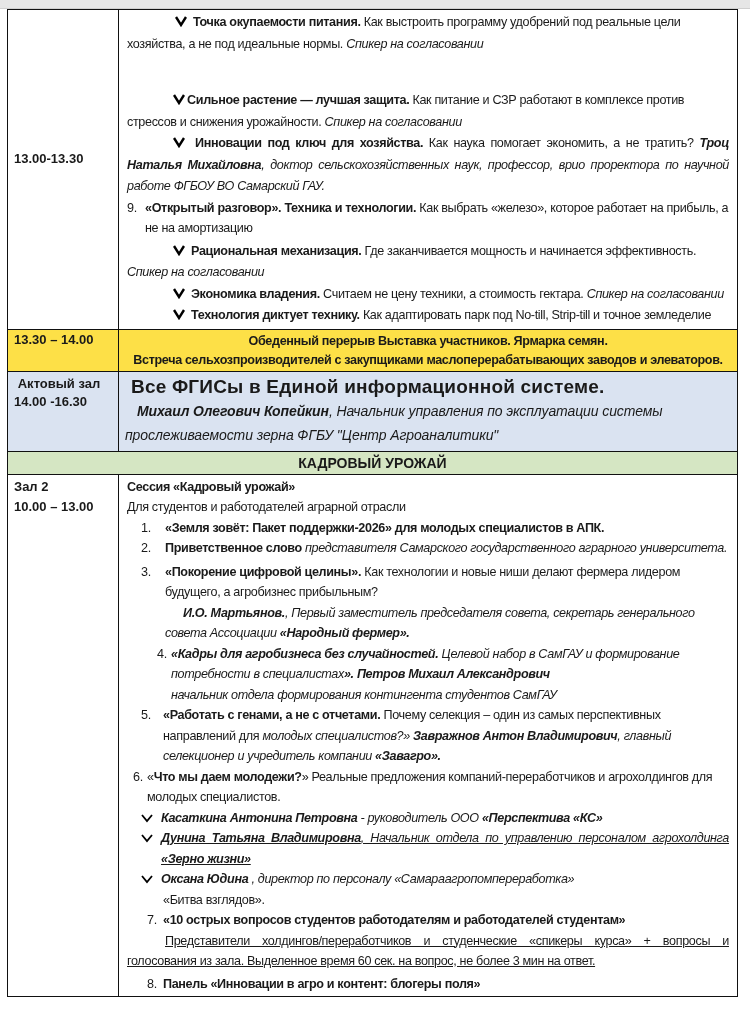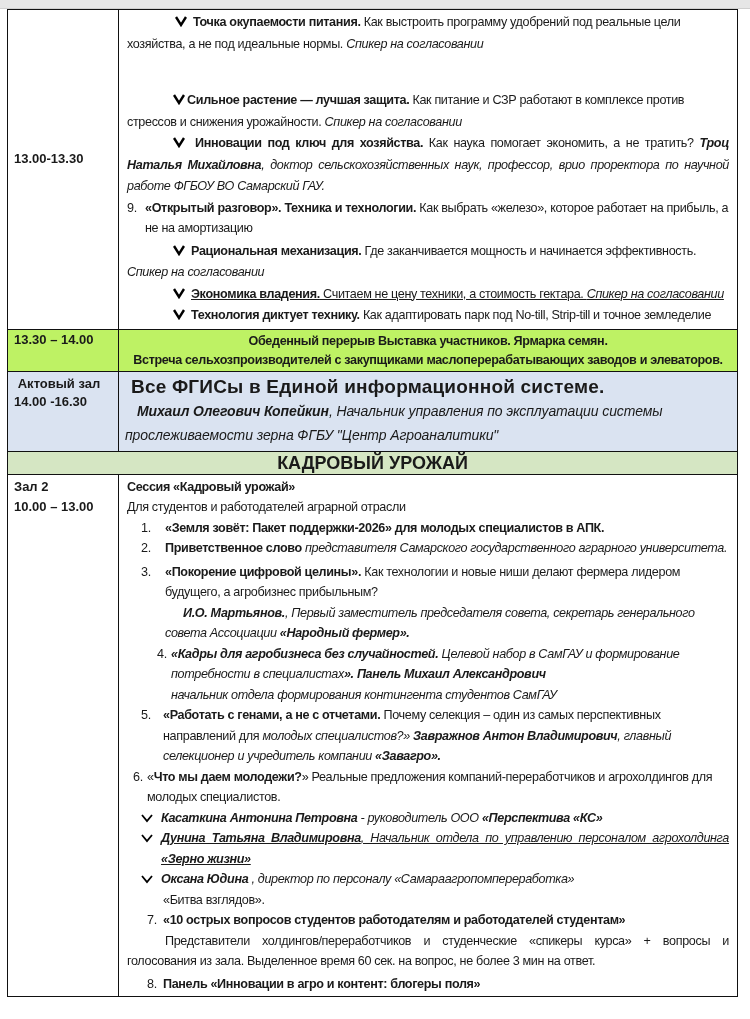--- a/index.html
+++ b/index.html
@@ -9,25 +9,25 @@
     table.prog { position: absolute; left: 7px; top: 9px; width: 731px; border-collapse: collapse; table-layout: fixed; }
     table.prog td { border: 1.5px solid #111; vertical-align: top; padding: 0; }
     col.c1 { width: 111px; }
     .time { font-size: 13px; font-weight: bold; padding: 2px 6px; line-height: 18px; }
     .cell { padding: 2px 8px 2px 8px; font-size: 12.6px; line-height: 21.5px; letter-spacing: -0.35px; }
     .b { font-weight: bold; }
     .i { font-style: italic; }
     .bi { font-weight: bold; font-style: italic; }
     .chev { display: inline-block; width: 12px; height: 12px; margin: 0 6px 0 0; vertical-align: -1px; }
     .ind1 { text-indent: 38px; }
-    .grey td { background: #bef264; }
+    .grey td { background: #fde047; }
     .blue td { background: #dae3f1; }
     .green td { background: #d5e6c3; }
     .center { text-align: center; }
-    .sect { text-align: center; font-weight: bold; font-size: 18px; line-height: 20px; padding: 1px 0; border-radius: 9px; }
+    .sect { text-align: center; font-weight: bold; font-size: 14px; line-height: 20px; padding: 1px 0; border-radius: 9px; }
     .bigtitle { font-size: 19px; font-weight: bold; letter-spacing: 0.2px; line-height: 24px; padding-left: 6px; }
     .oli { display: flex; }
     .oli .n { flex: 0 0 auto; }
     .just { text-align: justify; }
   </style>
 </head>
 <body>
 
 <div class="topstrip"></div>
 
@@ -61,21 +61,21 @@
         </div>
         <div class="oli" style="line-height:20px;">
           <span class="n" style="width:16px;">9.</span>
           <span style="margin-left:2px;"><span class="b">«Открытый разговор». Техника и технологии.</span><span> Как выбрать «железо», которое работает на прибыль, а не на амортизацию</span></span>
         </div>
         <div style="text-indent:46px; margin-top:3px;">
           <svg class="chev" viewBox="0 0 12 12">
                 <path d="M1 2 L6 10 L11 2" fill="none" stroke="#000" stroke-width="2.4"></path>
               </svg><span class="b">Рациональная механизация.</span><span> Где заканчивается мощность и начинается эффективность. </span><span class="i">Спикер на согласовании</span>
         </div>
-        <div style="text-indent:46px;text-decoration:underline;">
+        <div style="text-indent:46px;">
           <svg class="chev" viewBox="0 0 12 12">
                 <path d="M1 2 L6 10 L11 2" fill="none" stroke="#000" stroke-width="2.4"></path>
               </svg><span class="b">Экономика владения.</span><span> Считаем не цену техники, а стоимость гектара. </span><span class="i">Спикер на согласовании</span>
         </div>
         <div style="text-indent:46px;">
           <svg class="chev" viewBox="0 0 12 12">
                 <path d="M1 2 L6 10 L11 2" fill="none" stroke="#000" stroke-width="2.4"></path>
               </svg><span class="b">Технология диктует технику.</span><span> Как адаптировать парк под No-till, Strip-till и точное земледелие</span>
         </div>
       </div>
@@ -137,21 +137,21 @@
           <span class="n" style="width:24px;">2.</span>
           <span class="just" style="flex:1;"><span class="b">Приветственное слово</span><span class="i">  представителя Самарского государственного аграрного университета.</span></span>
         </div>
         <div class="oli" style="padding-left:14px; margin-top:3px;">
           <span class="n" style="width:24px;">3.</span>
           <span style="flex:1;"><span class="b">«Покорение цифровой целины».</span><span>  Как технологии и новые ниши делают фермера лидером будущего, а агробизнес прибыльным?</span><br>
           <span class="bi" style="margin-left:18px;">И.О. Мартьянов.</span><span class="i">, Первый заместитель председателя совета, секретарь генерального совета Ассоциации </span><span class="bi">«Народный фермер».</span></span>
         </div>
         <div class="oli" style="padding-left:30px;">
           <span class="n" style="width:14px;">4.</span>
-          <span style="flex:1;"><span class="bi">«Кадры для агробизнеса без случайностей.</span><span class="i"> Целевой набор в СамГАУ и формирование потребности в специалистах</span><span class="bi">».</span><span class="bi"> Панель Михаил Александрович</span><br><span class="i">начальник отдела формирования контингента студентов СамГАУ</span></span>
+          <span style="flex:1;"><span class="bi">«Кадры для агробизнеса без случайностей.</span><span class="i"> Целевой набор в СамГАУ и формирование потребности в специалистах</span><span class="bi">».</span><span class="bi"> Петров Михаил Александрович</span><br><span class="i">начальник отдела формирования контингента студентов СамГАУ</span></span>
         </div>
         <div class="oli" style="padding-left:14px;">
           <span class="n" style="width:22px;">5.</span>
           <span style="flex:1;"><span class="b">«Работать с генами, а не с отчетами.</span><span> Почему селекция – один из самых перспективных направлений для </span><span class="i">молодых специалистов?»</span><span class="bi"> Завражнов Антон Владимирович</span><span class="i">, главный селекционер и учредитель компании </span><span class="bi">«Завагро».</span></span>
         </div>
         <div class="oli" style="padding-left:6px;">
           <span class="n" style="width:14px;">6.</span>
           <span style="flex:1;"><span>«</span><span class="b">Что мы даем молодежи?</span><span>»</span><span> Реальные предложения компаний-переработчиков и агрохолдингов для молодых специалистов.</span></span>
         </div>
         <div class="oli" style="padding-left:14px;">
@@ -170,21 +170,21 @@
           <svg class="chev" viewBox="0 0 12 12" style="margin:4px 8px 0 0;">
                 <path d="M1 3 L6 9 L11 3" fill="none" stroke="#000" stroke-width="1.8"></path>
               </svg>
           <span style="flex:1;"><span class="bi">Оксана Юдина </span><span class="i">, директор по персоналу «Самараагропомпереработка»</span></span>
         </div>
         <div style="padding-left:36px;">«Битва взглядов».</div>
         <div class="oli" style="padding-left:20px;">
           <span class="n" style="width:16px;">7.</span>
           <span class="b">«10 острых вопросов студентов работодателям и работодателей студентам»</span>
         </div>
-        <div class="just" style="text-indent:38px;">Представители холдингов/переработчиков и студенческие «спикеры курса» + вопросы и голосования из зала.  Выделенное время 60 сек. на вопрос, не более 3 мин на ответ.</div>
+        <div class="just" style="text-indent:38px;text-decoration:underline;">Представители холдингов/переработчиков и студенческие «спикеры курса» + вопросы и голосования из зала.  Выделенное время 60 сек. на вопрос, не более 3 мин на ответ.</div>
         <div class="oli" style="padding-left:20px; margin-top:2px;">
           <span class="n" style="width:16px;">8.</span>
           <span class="b">Панель «Инновации в агро и контент: блогеры поля»</span>
         </div>
       </div>
     </td>
   </tr>
 </tbody>
   </table>
 

